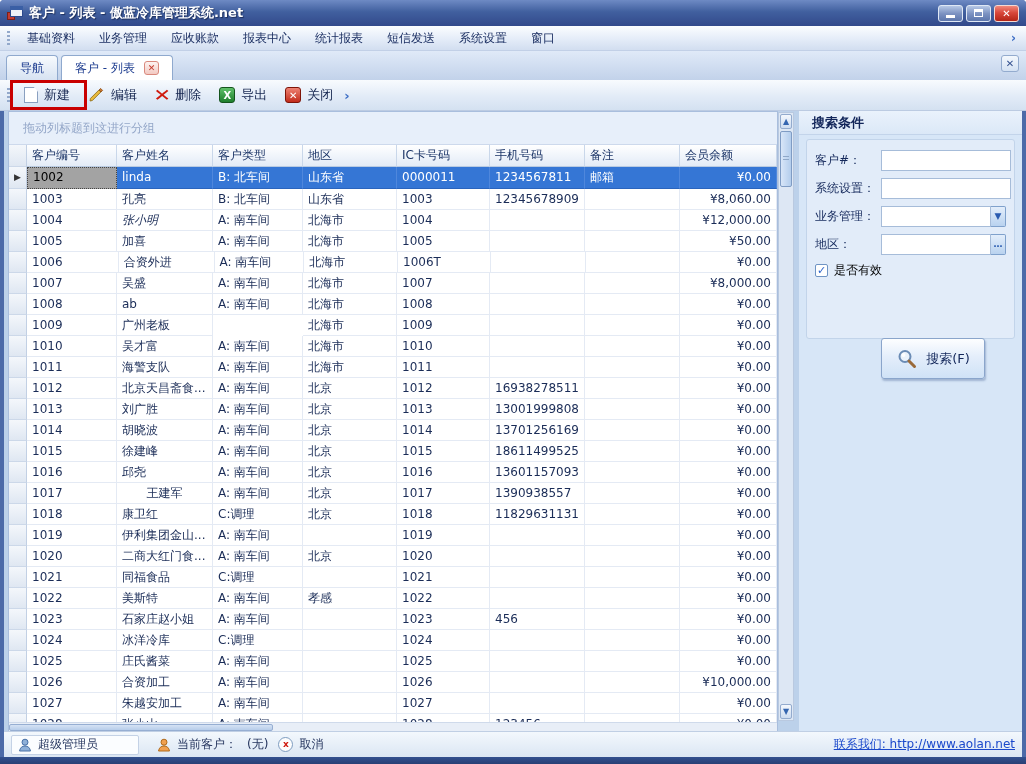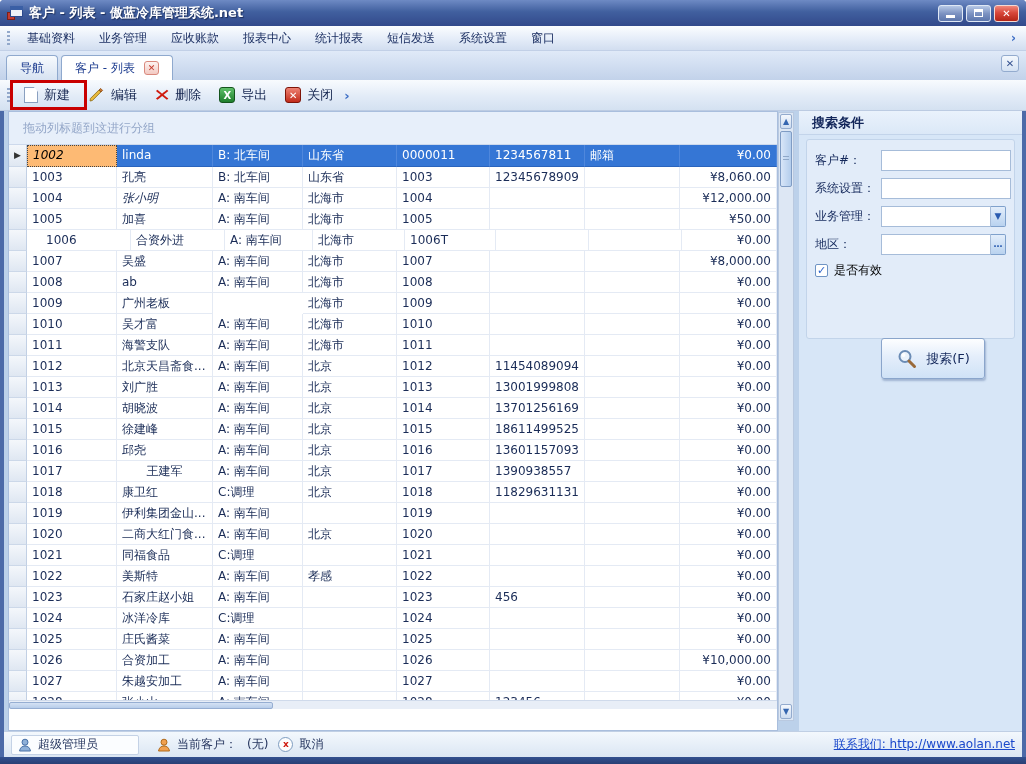--- a/index.html
+++ b/index.html
@@ -82,21 +82,21 @@
   .gbody { height:555px; overflow:hidden; }
   .grow { display:flex; height:21px; }
   .grow .cell { border-right:1px solid #e4eaf4; border-bottom:1px solid #e4eaf4;
     line-height:20px; padding:0 5px; color:#1a2c57; white-space:nowrap; overflow:hidden; background:#fff; }
   .grow .cell.num { text-align:right; }
   .ind { width:18px; flex:none; background:linear-gradient(#f4f7fb,#dfe7f2);
     border-right:1px solid #c2d0e4; border-bottom:1px solid #ccd8e9;
     font-size:9px; color:#333; text-align:center; line-height:20px; }
   .grow.sel { height:22px; }
   .grow.sel .cell { background:#3576d5; color:#fff; border-right-color:#4f87dc; border-bottom-color:#2a64bd; }
-  .grow.sel .cell.focused { background:#fdba74; color:#000; border:1px dotted #444; line-height:19px;font-style:italic; }
+  .grow.sel .cell.focused { background:#a3a3a3; color:#000; border:1px dotted #444; line-height:19px; }
   .hscroll { height:9px; background:#e8eef7; border-top:1px solid #cfdaeb; position:relative; }
   .hthumb { position:absolute; left:0; top:1px; width:264px; height:7px;
     background:linear-gradient(#d5e2f4,#b7cdea); border:1px solid #96aed2; border-radius:2px; }
 
   
   .vscroll { position:absolute; left:778px; top:112px; width:16px; height:609px;
     background:#dde7f4; border:1px solid #b9c9e0; }
   .varrow { position:absolute; left:1px; width:12px; height:15px; border:1px solid #93abce; border-radius:2px;
     background:linear-gradient(#f4f8fd,#cddcf0); color:#3566b0; font-size:8px; line-height:14px; text-align:center; }
   .varrow.up { top:1px; }
@@ -206,20 +206,31 @@
       <span>关闭</span>
     </div>
     <div class="tool-chevron">›</div>
   </div>
   <div class="annotation-box"></div>
 
   <div class="content-bg"></div>
 
   <div class="grid-area">
     <div class="group-hint">拖动列标题到这进行分组</div>
+    <div class="ghead" id="grid-head">
+        <div class="ind" style="height: 22px;"></div>
+        <div class="cell" style="width: 90px;">客户编号</div>
+        <div class="cell" style="width: 96px;">客户姓名</div>
+        <div class="cell" style="width: 90px;">客户类型</div>
+        <div class="cell" style="width: 94px;">地区</div>
+        <div class="cell" style="width: 93px;">IC卡号码</div>
+        <div class="cell" style="width: 95px;">手机号码</div>
+        <div class="cell" style="width: 95px;">备注</div>
+        <div class="cell" style="width: 97px;">会员余额</div>
+      </div>
     <div class="gbody" id="grid-body">
         <div class="grow sel">
           <div class="ind" style="line-height: 21px;">▶</div>
           <div class="cell focused" style="width: 90px;">1002</div>
           <div class="cell" style="width: 96px;">linda</div>
           <div class="cell" style="width: 90px;">B: 北车间</div>
           <div class="cell" style="width: 94px;">山东省</div>
           <div class="cell" style="width: 93px;">0000011</div>
           <div class="cell" style="width: 95px;">1234567811</div>
           <div class="cell" style="width: 95px;">邮箱</div>
@@ -253,21 +264,21 @@
           <div class="cell" style="width: 96px;">加喜</div>
           <div class="cell" style="width: 90px;">A: 南车间</div>
           <div class="cell" style="width: 94px;">北海市</div>
           <div class="cell" style="width: 93px;">1005</div>
           <div class="cell" style="width: 95px;"></div>
           <div class="cell" style="width: 95px;"></div>
           <div class="cell num" style="width: 97px;">¥50.00</div>
         </div>
         <div class="grow">
           <div class="ind"></div>
-          <div class="cell" style="width: 92px; margin-left: 14px;">1006</div>
+          <div class="cell" style="width: 92px;">1006</div>
           <div class="cell" style="width: 96px;">合资外进</div>
           <div class="cell" style="width: 90px;">A: 南车间</div>
           <div class="cell" style="width: 94px;">北海市</div>
           <div class="cell" style="width: 93px;">1006T</div>
           <div class="cell" style="width: 95px;"></div>
           <div class="cell" style="width: 95px;"></div>
           <div class="cell num" style="width: 97px;">¥0.00</div>
         </div>
         <div class="grow">
           <div class="ind"></div>
@@ -324,21 +335,21 @@
           <div class="cell" style="width: 95px;"></div>
           <div class="cell num" style="width: 97px;">¥0.00</div>
         </div>
         <div class="grow">
           <div class="ind"></div>
           <div class="cell" style="width: 90px;">1012</div>
           <div class="cell" style="width: 96px;">北京天昌斋食...</div>
           <div class="cell" style="width: 90px;">A: 南车间</div>
           <div class="cell" style="width: 94px;">北京</div>
           <div class="cell" style="width: 93px;">1012</div>
-          <div class="cell" style="width: 95px;">11454089094</div>
+          <div class="cell" style="width: 95px;">16938278511</div>
           <div class="cell" style="width: 95px;"></div>
           <div class="cell num" style="width: 97px;">¥0.00</div>
         </div>
         <div class="grow">
           <div class="ind"></div>
           <div class="cell" style="width: 90px;">1013</div>
           <div class="cell" style="width: 96px;">刘广胜</div>
           <div class="cell" style="width: 90px;">A: 南车间</div>
           <div class="cell" style="width: 94px;">北京</div>
           <div class="cell" style="width: 93px;">1013</div>

